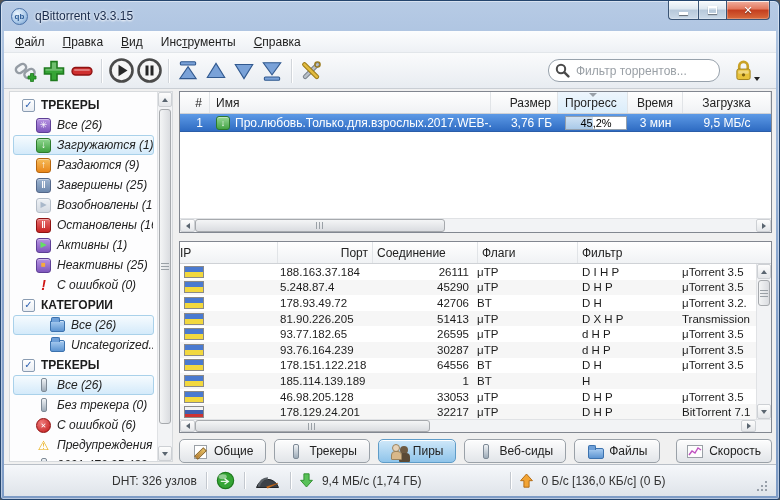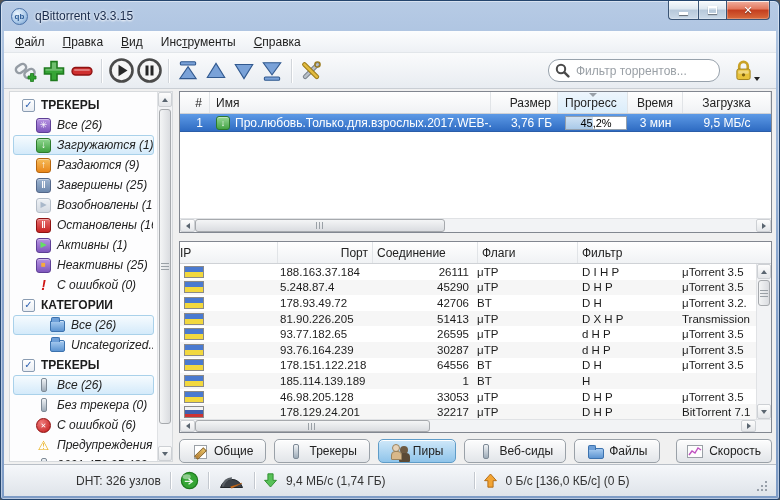--- a/index.html
+++ b/index.html
@@ -168,21 +168,21 @@
     background:linear-gradient(#f0f3f6,#9dabb8);border:1px solid #7e8a96;}
   .ti.peers::before{content:"";position:absolute;left:1px;top:0;width:6px;height:6px;border-radius:50%;background:#e6d2b8;border:1px solid #9a845f;box-shadow:8px 2px 0 #6d5a42;}
   .ti.peers::after{content:"";position:absolute;left:0;top:7px;width:9px;height:7px;border-radius:4px 4px 1px 1px;background:#d8b88a;border:1px solid #9a845f;box-shadow:8px 2px 0 #5a4a36;}
   .ti.folder::before{content:"";position:absolute;left:1px;top:4px;width:14px;height:9px;background:linear-gradient(#a7cbf0,#5d95d2);border:1px solid #3c72ae;border-radius:2px;}
   .ti.folder::after{content:"";position:absolute;left:1px;top:1px;width:6px;height:4px;background:#6d9fd8;border:1px solid #3c72ae;border-bottom:none;border-radius:2px 2px 0 0;}
   .speed-btn{margin-left:auto;display:flex;align-items:center;gap:6px;height:24px;padding:0 10px;border:1px solid #9aa1a8;border-radius:4px;
     background:linear-gradient(#fdfdfd,#e2e5e9);font-size:12px;color:#222;box-shadow:inset 0 1px 0 #fff;}
 
   
   .statusbar{height:32px;background:linear-gradient(#f5f7fa,#dfe4ea);border-top:1px solid #b9bfc7;
-    display:flex;align-items:center;gap:9px;padding:0 8px 0 72px;font-size:12px;color:#333;}
+    display:flex;align-items:center;gap:9px;padding:0 8px 0 108px;font-size:12px;color:#333;}
   .ssep{width:1px;height:17px;background:#c3c8cf;box-shadow:1px 0 0 #fff;}
   .spacer70{width:70px;}
   .grip{align-self:flex-end;margin:0 0 4px auto;width:12px;height:12px;position:relative;}
   .grip::after{content:"";position:absolute;left:0;top:0;width:2px;height:2px;
     box-shadow:9px 9px 0 #98a0aa,5px 9px 0 #98a0aa,1px 9px 0 #98a0aa,9px 5px 0 #98a0aa,5px 5px 0 #98a0aa,9px 1px 0 #98a0aa;}
 </style>
 </head>
 <body>
 
 <div class="window">

